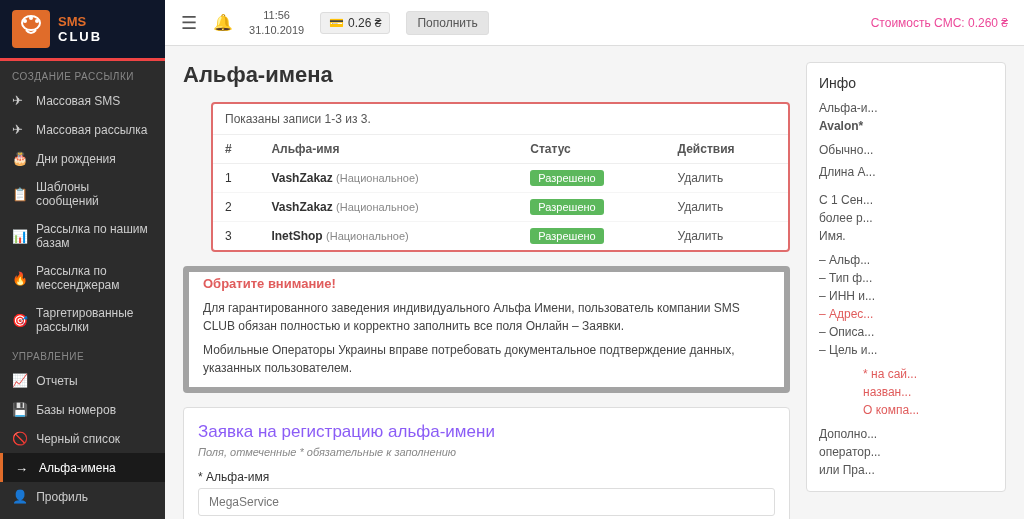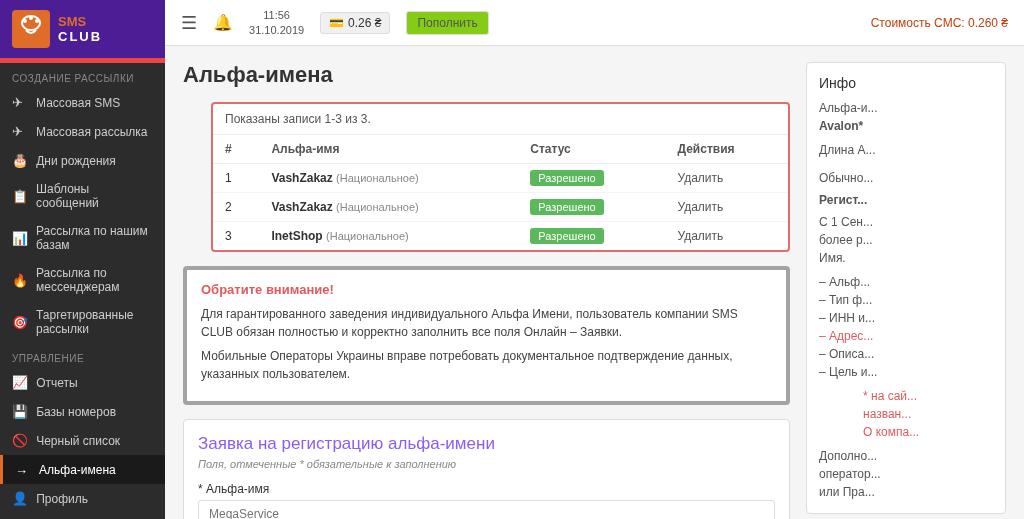--- a/index.html
+++ b/index.html
@@ -10,26 +10,26 @@
       width: 165px;
       min-width: 165px;
       background: #2c2c2c;
       color: #ccc;
       display: flex;
       flex-direction: column;
       height: 519px;
       overflow-y: auto;
     }
     .sidebar-logo {
-      background: #4c1d95;
+      background: #0f172a;
       padding: 10px 12px;
       display: flex;
       align-items: center;
       gap: 8px;
-      border-bottom: 5px solid #ef4444;
+      border-bottom: 3px solid #ef4444;
     }
     .sidebar-logo-icon {
       width: 38px;
       height: 38px;
     }
     .sidebar-section-label {
       font-size: 10px;
       color: #888;
       padding: 10px 12px 4px;
       text-transform: uppercase;
@@ -61,22 +61,22 @@
       padding: 0 16px;
       height: 46px;
       display: flex;
       align-items: center;
       gap: 16px;
     }
     .topbar-menu { font-size: 18px; cursor: pointer; color: #555; }
     .topbar-bell { font-size: 16px; color: #555; }
     .topbar-time { font-size: 11px; color: #555; text-align: center; line-height: 1.3; }
     .topbar-balance { display: flex; align-items: center; gap: 4px; background: #f0f0f0; border: 1px solid #ddd; border-radius: 3px; padding: 3px 8px; font-size: 12px; color: #333; }
-    .topbar-btn { background: #84cc16; border: 1px solid #ddd; border-radius: 3px; padding: 4px 10px; font-size: 12px; cursor: pointer; color: #555; }
-    .topbar-sms-cost { font-size: 12px; color: #c2410c; margin-left: auto; }
+    .topbar-btn { background: #e5e5e5; border: 1px solid #ddd; border-radius: 3px; padding: 4px 10px; font-size: 12px; cursor: pointer; color: #555; }
+    .topbar-sms-cost { font-size: 12px; color: #ec4899; margin-left: auto; }
 
     
     .content {
       padding: 16px 18px;
       display: flex;
       gap: 16px;
     }
     .content-main { flex: 1; min-width: 0; }
     .content-side {
       width: 200px;
@@ -134,23 +134,23 @@
     }
     .delete-link { color: #555; cursor: pointer; text-decoration: none; }
 
     .table-bordered {
       border: 2px solid #e06c6c !important;
     }
 
     
     .notice-box {
       background: #fff;
-      border: 4px solid #a3a3a3;
+      border: 6px solid #a3a3a3;
       border-radius: 4px;
-      padding: 12px 14px;
+      padding: 4px 14px;
       margin-bottom: 14px;
     }
     .notice-title {
       color: #e05c5c;
       font-size: 13px;
       font-weight: bold;
       margin-bottom: 8px;
     }
     .notice-text {
       font-size: 12px;
@@ -379,23 +379,22 @@
           <input type="text" class="form-input" placeholder="MegaService" style="">
         </div>
 
       </div>
     </div>
 
     <div class="content-side">
       <div class="info-panel">
         <div class="info-panel-title">Инфо</div>
         <div class="info-text" style="margin-bottom:6px;">Альфа-и...<br><strong>Avalon*</strong></div>
+        <div class="info-text" style="margin-bottom:4px;">Обычно...</div>
         <div class="info-text" style="margin-bottom:10px;">Длина А...</div>
-        <div class="info-text" style="margin-bottom:4px;">Обычно...</div>
-        <div class="info-text" style="font-weight:bold;margin-bottom:4px;">Регист...</div>
         <div class="info-text" style="margin-bottom:6px;">С 1 Сен...<br>более р...<br>Имя.</div>
         <div class="info-text" style="margin-bottom:6px;">
           – Альф...<br>– Тип ф...<br>– ИНН и...<br><span class="info-red">– Адрес...</span><br>– Описа...<br>– Цель и...
         </div>
         <div class="info-text info-red" style="margin-bottom:6px;margin-left:44px;">* на сай...<br>назван...<br>О компа...</div>
         <div class="info-text">Дополно...<br>оператор...<br>или Пра...</div>
       </div>
     </div>
   </div>
 </div>

